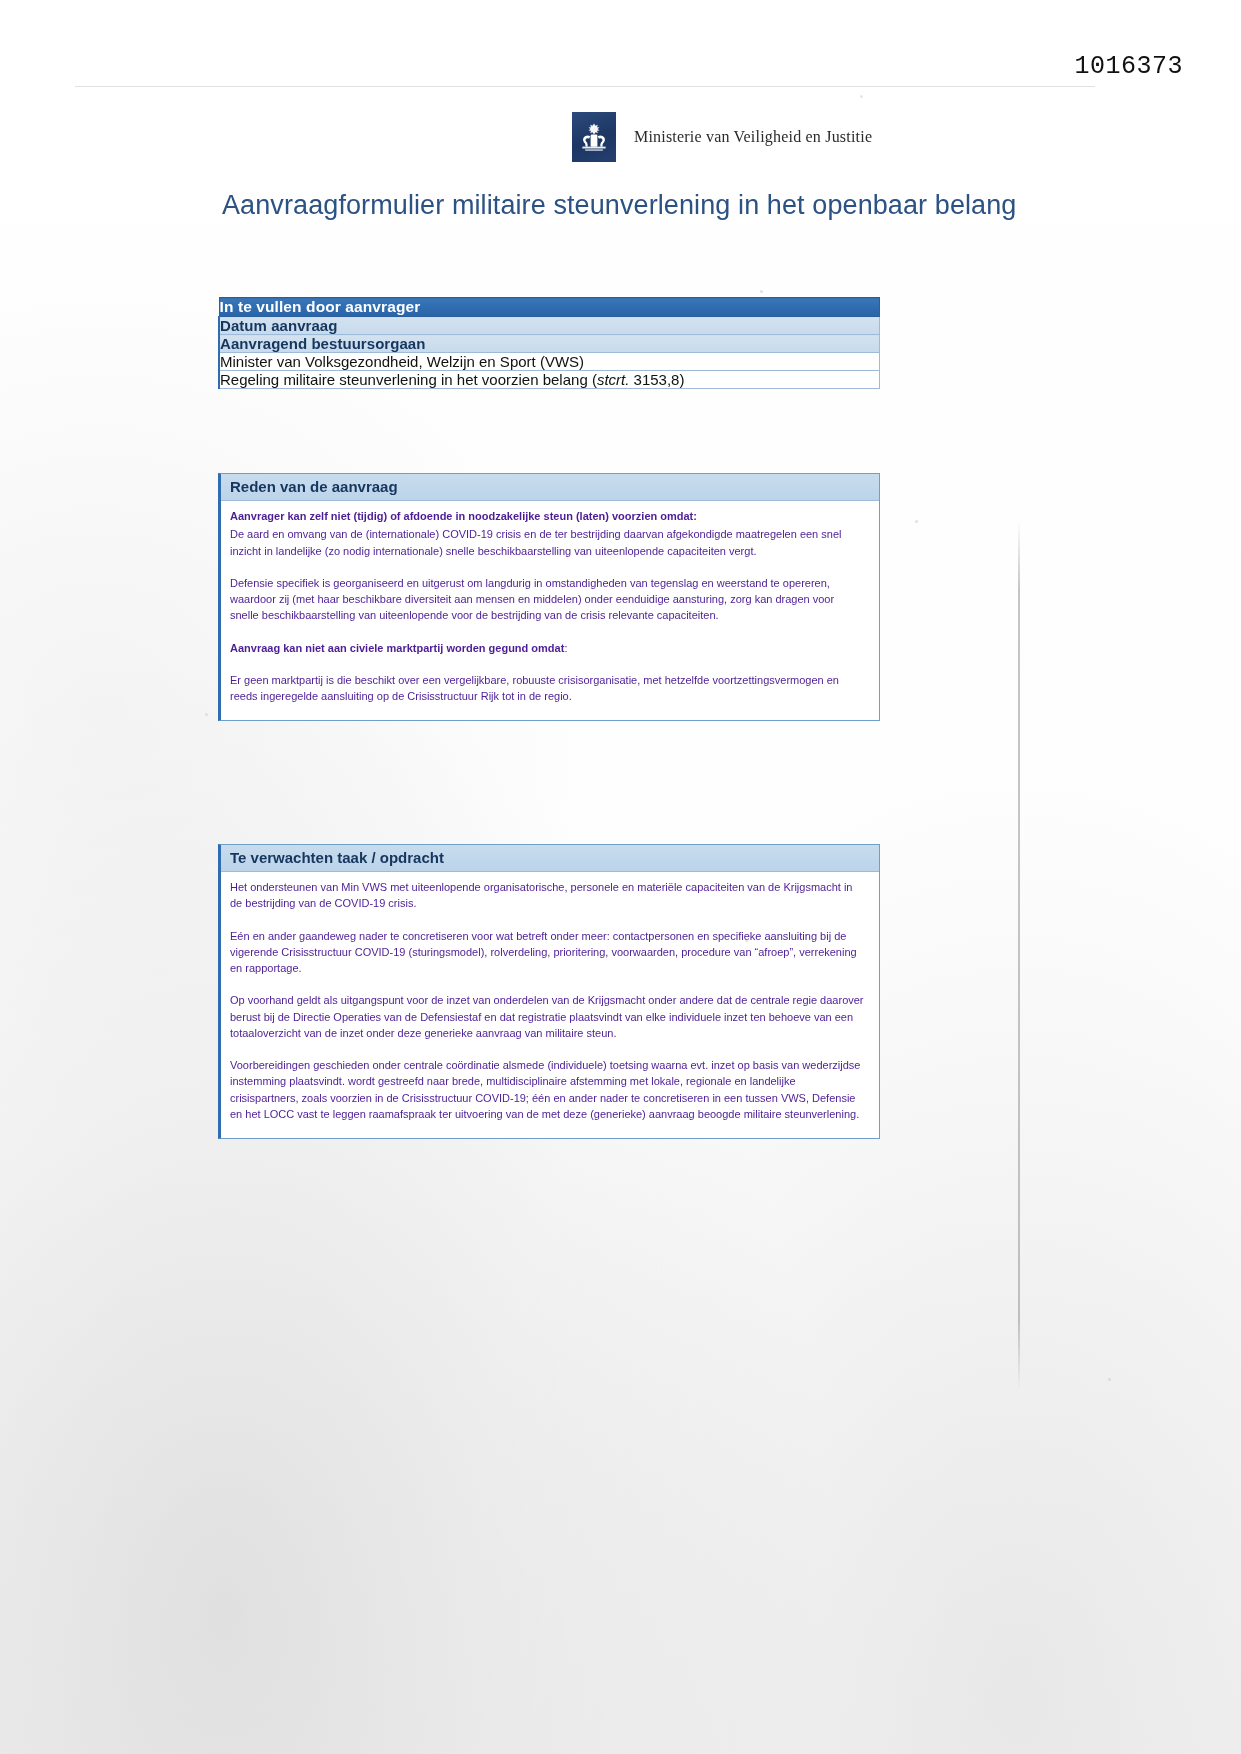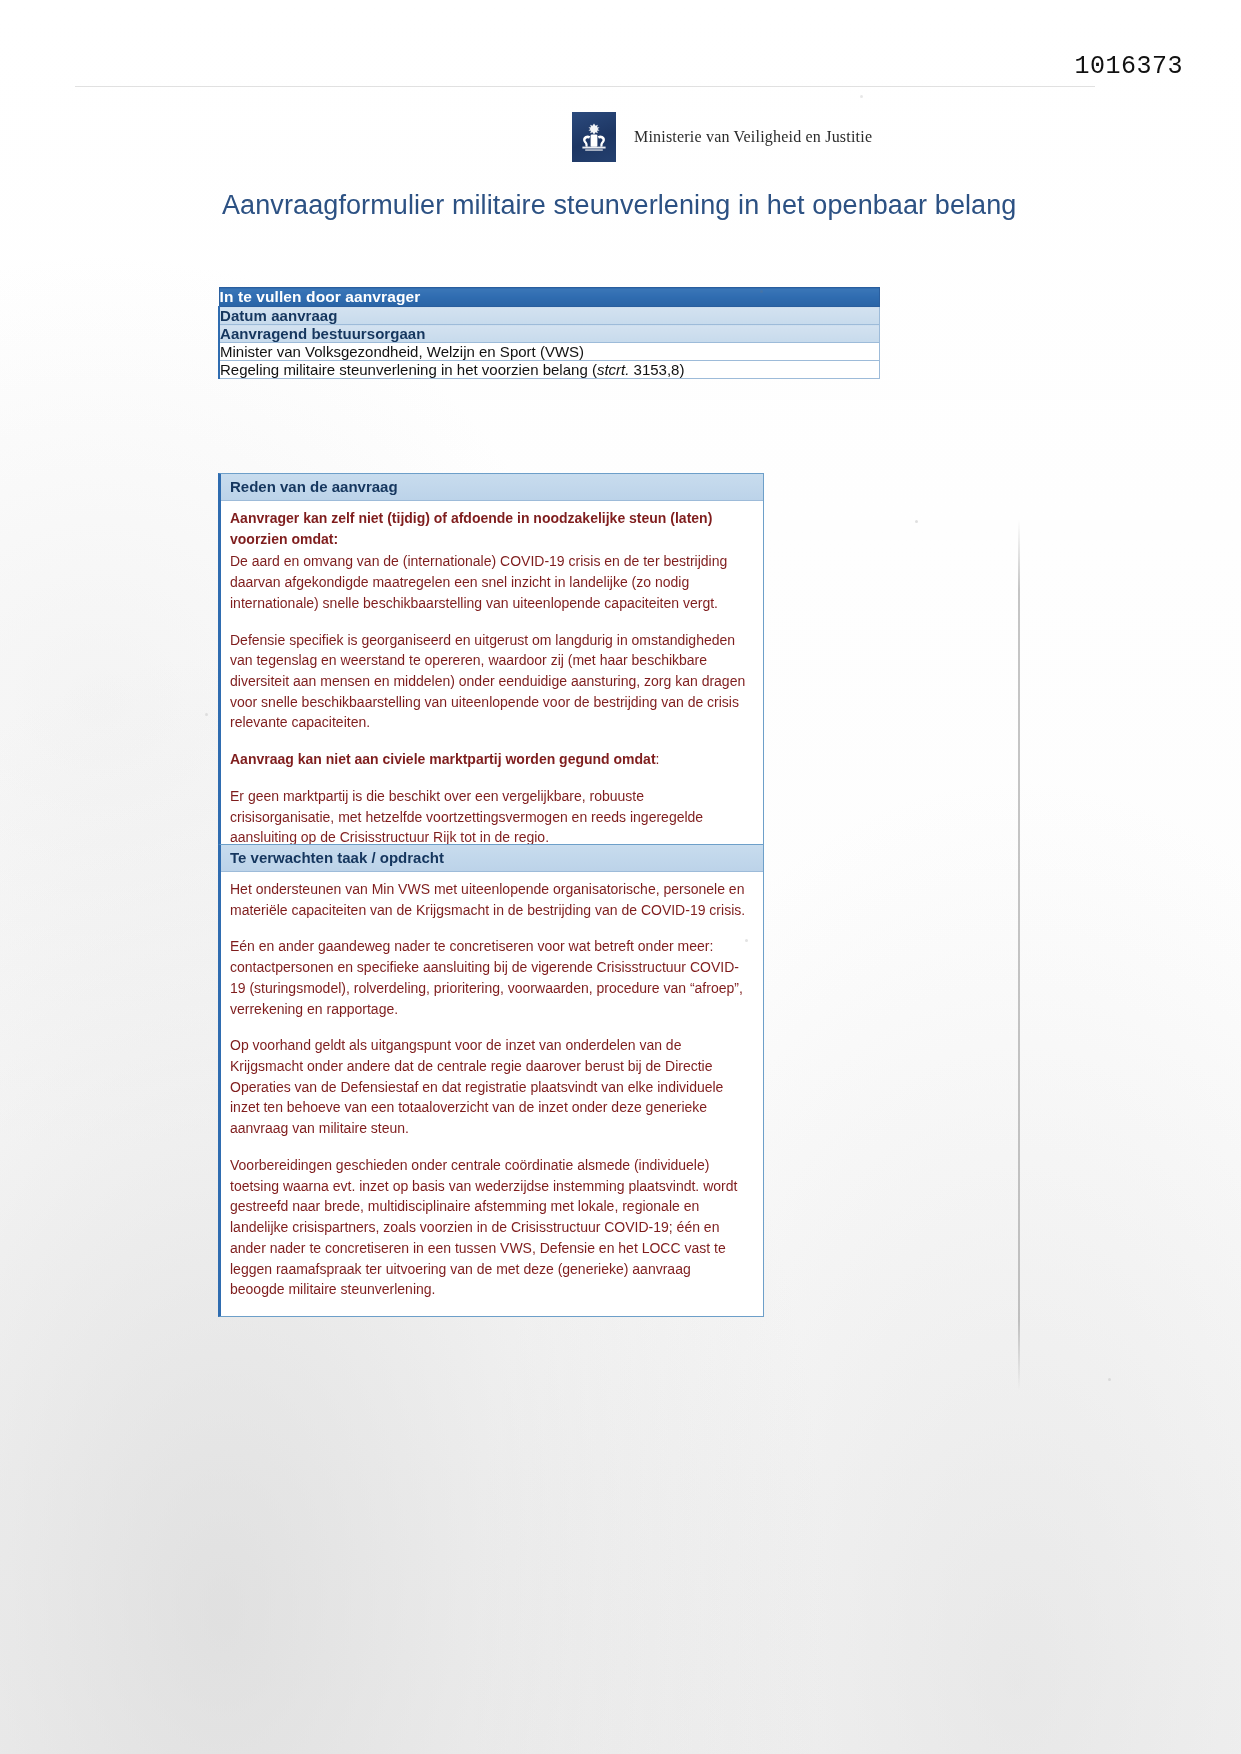--- a/index.html
+++ b/index.html
@@ -90,21 +90,21 @@
     color: #2c5183;
     letter-spacing: 0.1px;
     font-weight: 400;
     white-space: nowrap;
   }
 
   
   .form-table {
     position: absolute;
     left: 218px;
-    top: 287px;
+    top: 297px;
     width: 662px;
     border-collapse: collapse;
   }
   .form-table td {
     padding: 0;
   }
   .row-header {
     background: linear-gradient(180deg,#3a76b8 0%, #2f6cb0 50%, #2a64a6 100%);
     color: #ffffff;
     font-weight: bold;
@@ -134,42 +134,42 @@
     border-left: 2px solid #2f6cb0;
     border-right: 1px solid #9dbbd9;
     border-bottom: 1px solid #9dbbd9;
   }
   .row-value em { font-style: italic; }
 
   
   .textbox {
     position: absolute;
     left: 218px;
-    width: 546px;
+    width: 662px;
     border: 1px solid #6d9fc9;
     border-left: 3px solid #2f6cb0;
     background: #ffffff;
     box-sizing: border-box;
   }
   .box-reden { top: 473px; }
   .box-taak  { top: 844px; }
 
   .box-title {
     background: linear-gradient(180deg,#c8dcee 0%, #bcd3e9 100%);
     color: #15365e;
     font-weight: bold;
     font-size: 15px;
     padding: 4px 9px 5px 9px;
     border-bottom: 1px solid #9dbbd9;
   }
   .box-body {
     padding: 7px 14px 16px 9px;
-    font-size: 14px;
+    font-size: 11px;
     line-height: 1.48;
-    color: #7f1d1d;
+    color: #4c1d95;
   }
   .box-body p { margin: 0 0 16px 0; }
   .box-body p:last-child { margin-bottom: 0; }
   .box-body .lead { font-weight: bold; margin-bottom: 2px; }
   .box-body .lead-inline { font-weight: bold; }
 
   
   .speck {
     position: absolute;
     background: rgba(120,120,120,0.45);

